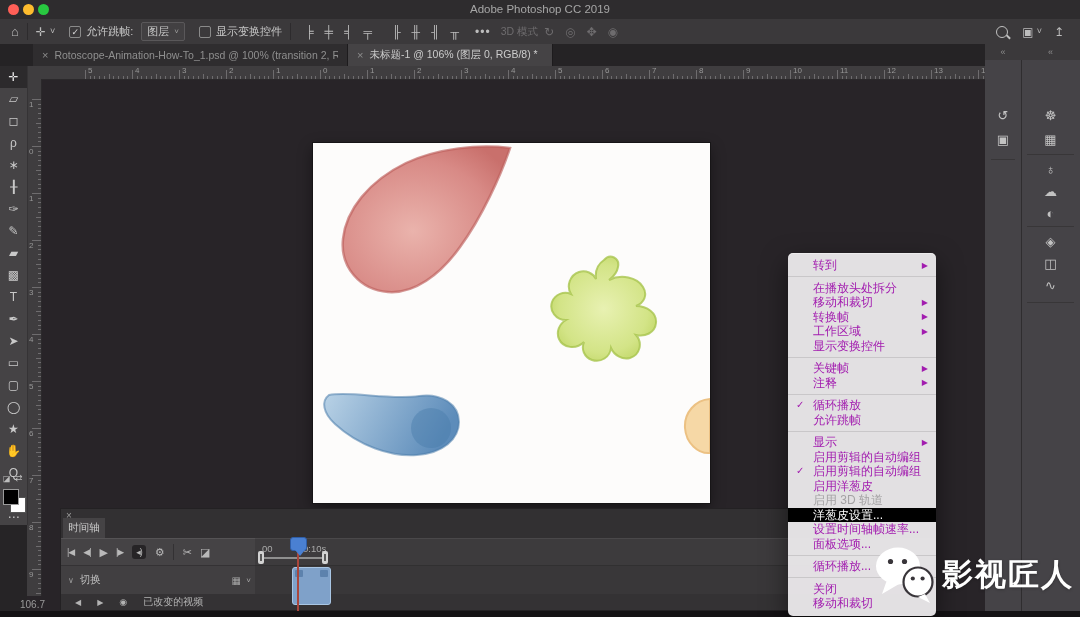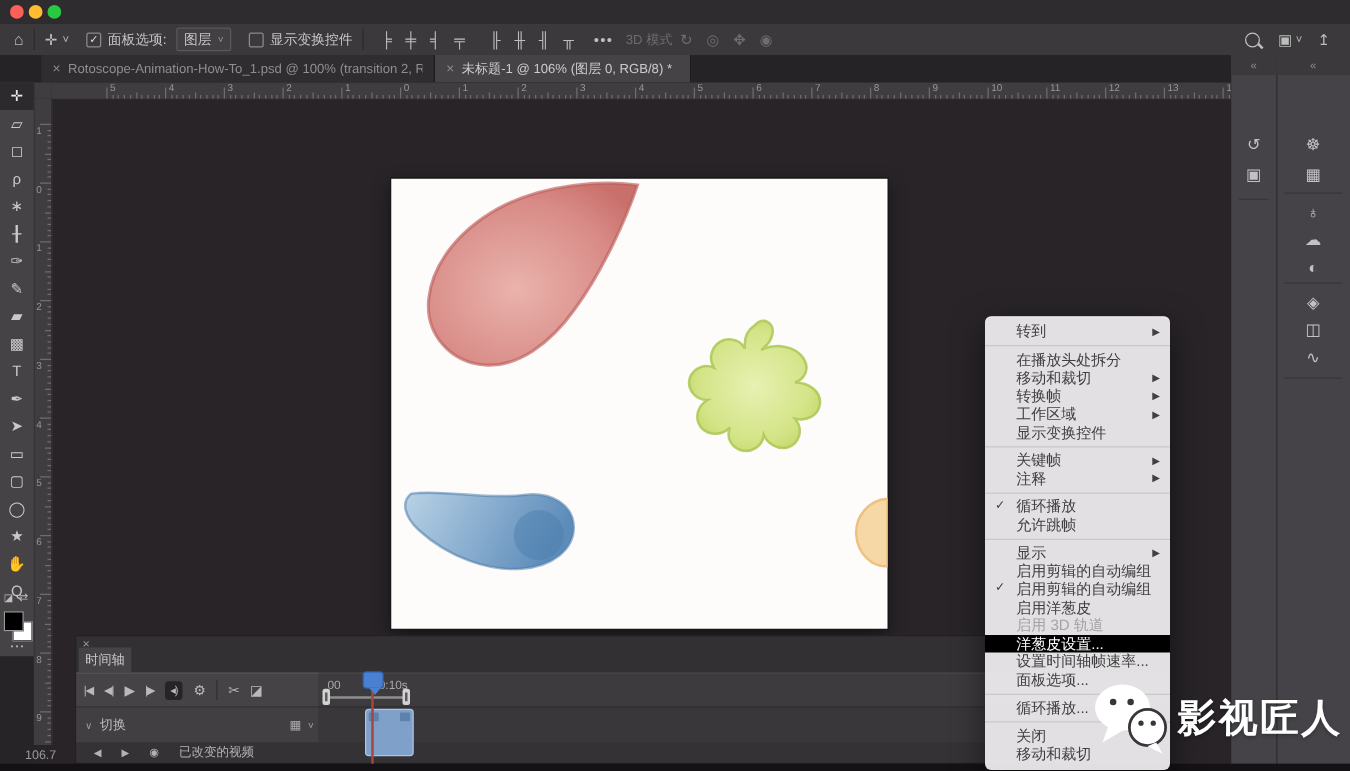--- a/index.html
+++ b/index.html
@@ -75,21 +75,21 @@
   #playhead{left:229px;top:28px;width:17px;height:14px;background:#4a80d2;border:1px solid #2f5ea8;
             border-radius:3px;box-sizing:border-box;z-index:5;}
   #playhead:after{content:"";position:absolute;left:4px;bottom:-6px;border:5px solid transparent;border-top:6px solid #4a80d2;border-bottom:0;}
   #playline{left:236px;top:44px;width:2px;height:58px;background:#a9463c;z-index:4;}
   #clip{left:231px;top:58px;width:37px;height:36px;background:#7fa1c9;border:1px solid #a9c6e4;border-radius:3px;z-index:3;}
   .clip-chip{position:absolute;top:2px;width:8px;height:7px;background:#5d82ad;border-radius:1px;}
   .tl-rlabel{position:absolute;top:4px;color:#a9a9a9;font-size:9.5px;}
   
   #ctxmenu{left:788px;top:253px;width:148px;background:rgba(232,230,232,.97);border-radius:5px;
            box-shadow:0 1px 0 rgba(255,255,255,.4) inset, 0 10px 26px rgba(0,0,0,.5);padding:5px 0;z-index:20;}
-  .mi{position:relative;height:14.5px;line-height:14.5px;font-size:12px;color:#404040;padding-left:25px;white-space:nowrap;}
+  .mi{position:relative;height:14.5px;line-height:14.5px;font-size:12px;color:#a21caf;padding-left:25px;white-space:nowrap;}
   .mi .chk{position:absolute;left:8px;font-size:10px;}
   .mi .arr{position:absolute;right:8px;font-size:8px;top:0.5px;}
   .mi.dis{color:#a4a2a4;}
   .mi.hl{color:#fff;}
   .menu-sep{height:1px;background:#c9c7c9;margin:3.5px 0;}
   
   #watermark{left:874px;top:544px;z-index:30;display:flex;align-items:center;gap:8px;}
   #wm-text{color:#fff;font-size:31px;font-weight:bold;letter-spacing:2px;text-shadow:0 1px 3px rgba(0,0,0,.25);}
   #bottomstrip{left:0;top:611px;width:1080px;height:6px;background:#141214;}
   .search-glass{position:relative;width:10px;height:10px;border:1.5px solid #c0c0c0;border-radius:50%;display:inline-block;}
@@ -97,29 +97,30 @@
 </style>
 </head>
 <body>
 
 <div id="app">
 
   <div id="titlebar" class="abs">
     <div class="tl abs" id="tl-close-btn" style="left: 8px; background: rgb(255, 95, 87);"></div>
     <div class="tl abs" id="tl-min-btn" style="left: 23px; background: rgb(254, 188, 46);"></div>
     <div class="tl abs" id="tl-zoom-btn" style="left: 38px; background: rgb(40, 200, 64);"></div>
+    <div id="win-title" class="abs">Adobe Photoshop CC 2019</div>
   </div>
 
   <div id="optionsbar" class="abs">
     <span class="ic" style="margin-left:11px;font-size:13px;">⌂</span>
     <span class="sep"></span>
     <span class="ic">✛</span>
     <span class="ic" style="margin-left:4px;font-size:9px;">˅</span>
     <span class="cb" style="margin-left:14px;">✓</span>
-    <span>面板选项:</span>
+    <span>允许跳帧:</span>
     <span class="dd" style="margin-left:8px;">
       <span>图层</span>
       <span style="font-size:8px;color:#9f9f9f;">˅</span>
     </span>
     <span class="cb" style="margin-left:14px;"></span>
     <span>显示变换控件</span>
     <span class="sep"></span>
     <span class="ogroup" id="align-group1">
         <span class="ic">╞</span>
         <span class="ic">╪</span>

